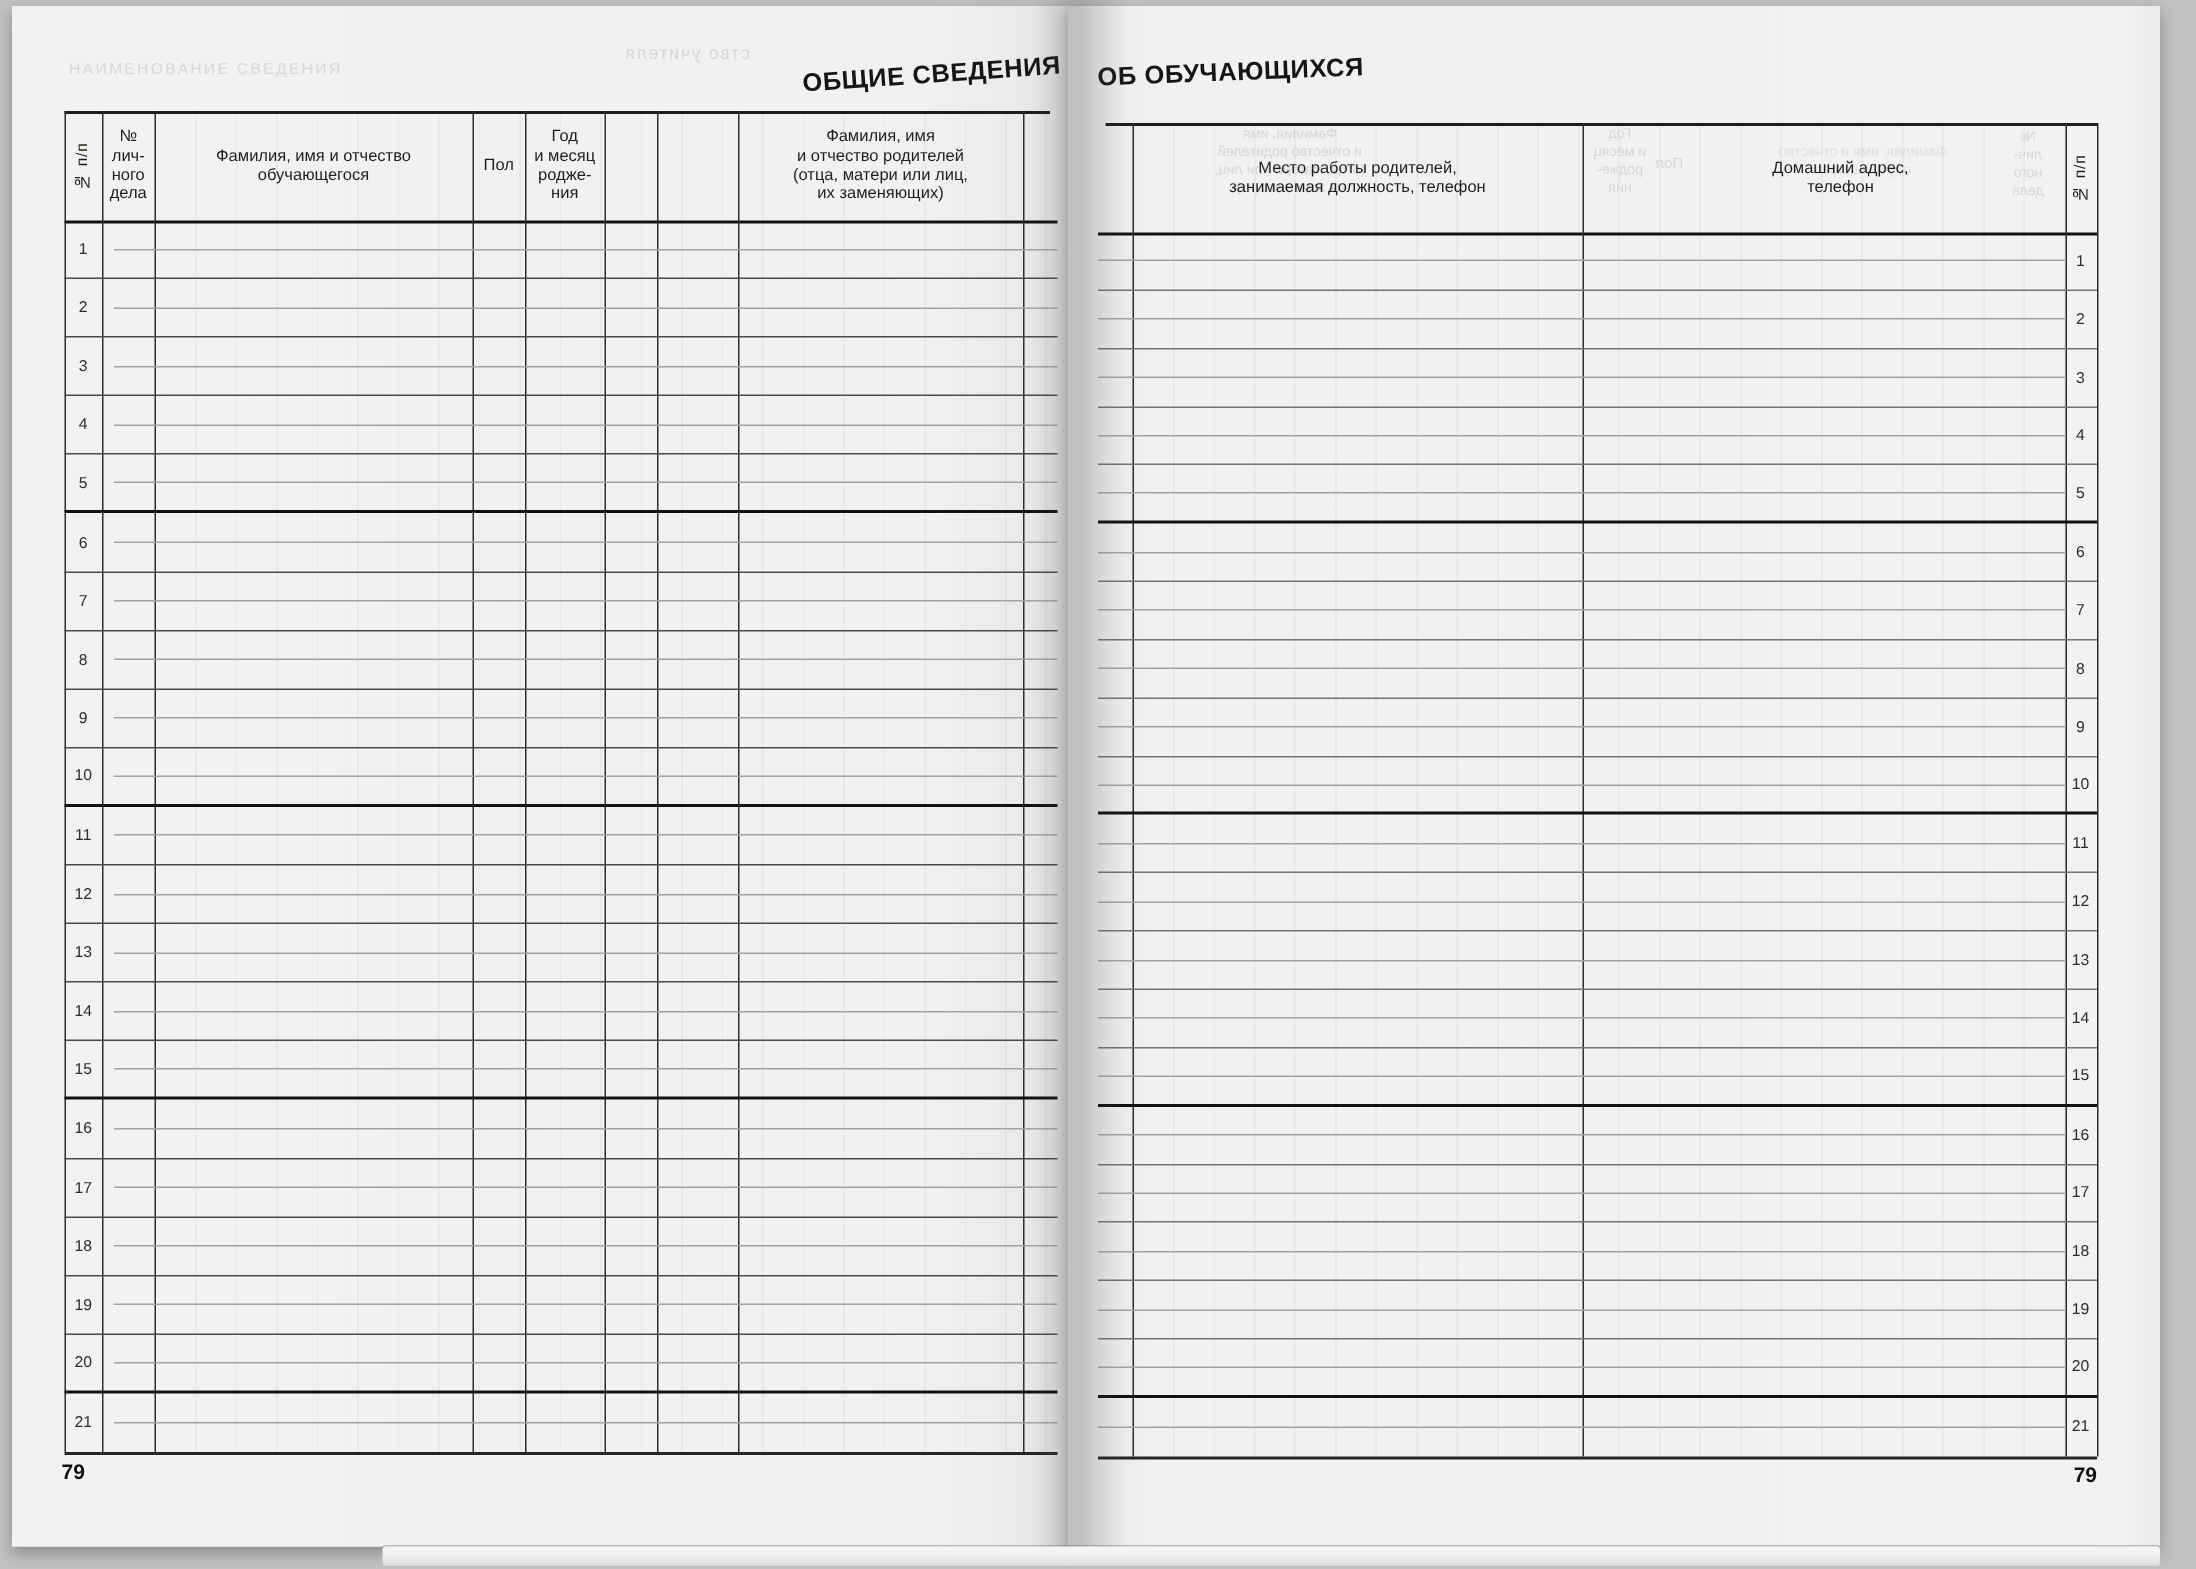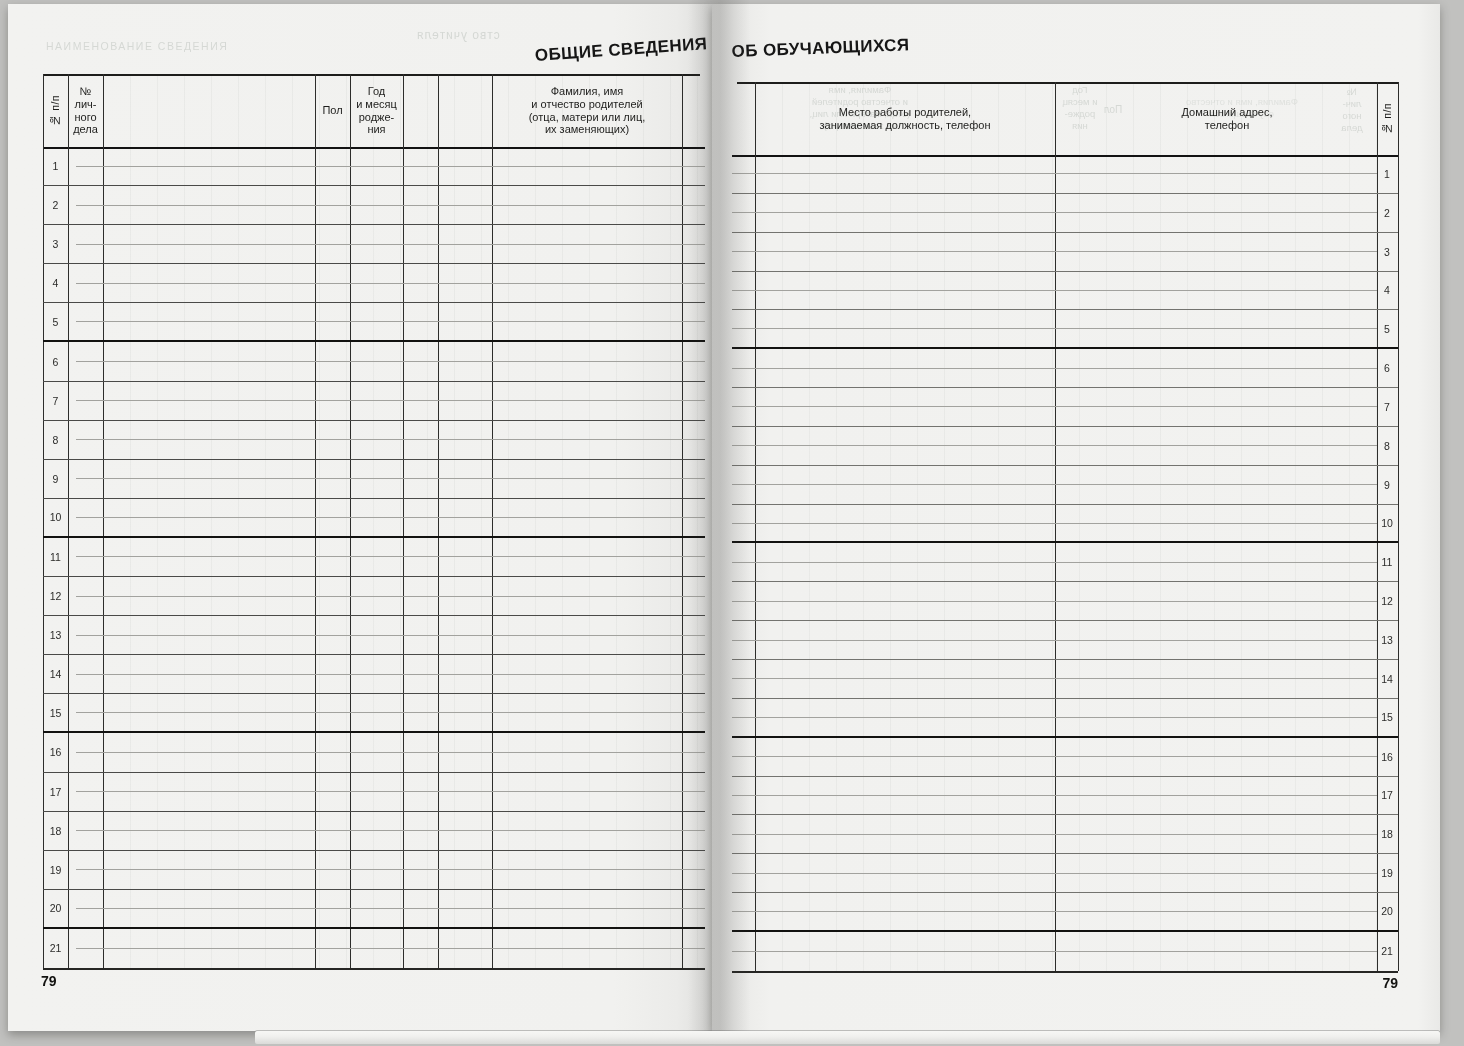--- a/index.html
+++ b/index.html
@@ -77,20 +77,22 @@
       <div class="vline" style="left:484px;top:70px;height:894px;"></div>
       <div class="vline" style="left:674px;top:70px;height:894px;"></div>
 
       <div class="hcell" style="left:35px;top:72px;width:25px;height:69px;">
         <span class="vert">№ п/п</span>
       </div>
       <div class="hcell" style="left:60px;top:72px;width:35px;height:69px;">№
 лич-
 ного
 дела</div>
+      <div class="hcell" style="left:95px;top:72px;width:212px;height:69px;">Фамилия, имя и отчество
+обучающегося</div>
       <div class="hcell" style="left:307px;top:72px;width:35px;height:69px;">Пол</div>
       <div class="hcell" style="left:342px;top:72px;width:53px;height:69px;">Год
 и месяц
 родже-
 ния</div>
       <div class="hcell" style="left:395px;top:72px;width:35px;height:69px;"></div>
       <div class="hcell" style="left:430px;top:72px;width:54px;height:69px;"></div>
       <div class="hcell" style="left:484px;top:72px;width:190px;height:69px;">Фамилия, имя
 и отчество родителей
 (отца, матери или лиц,

